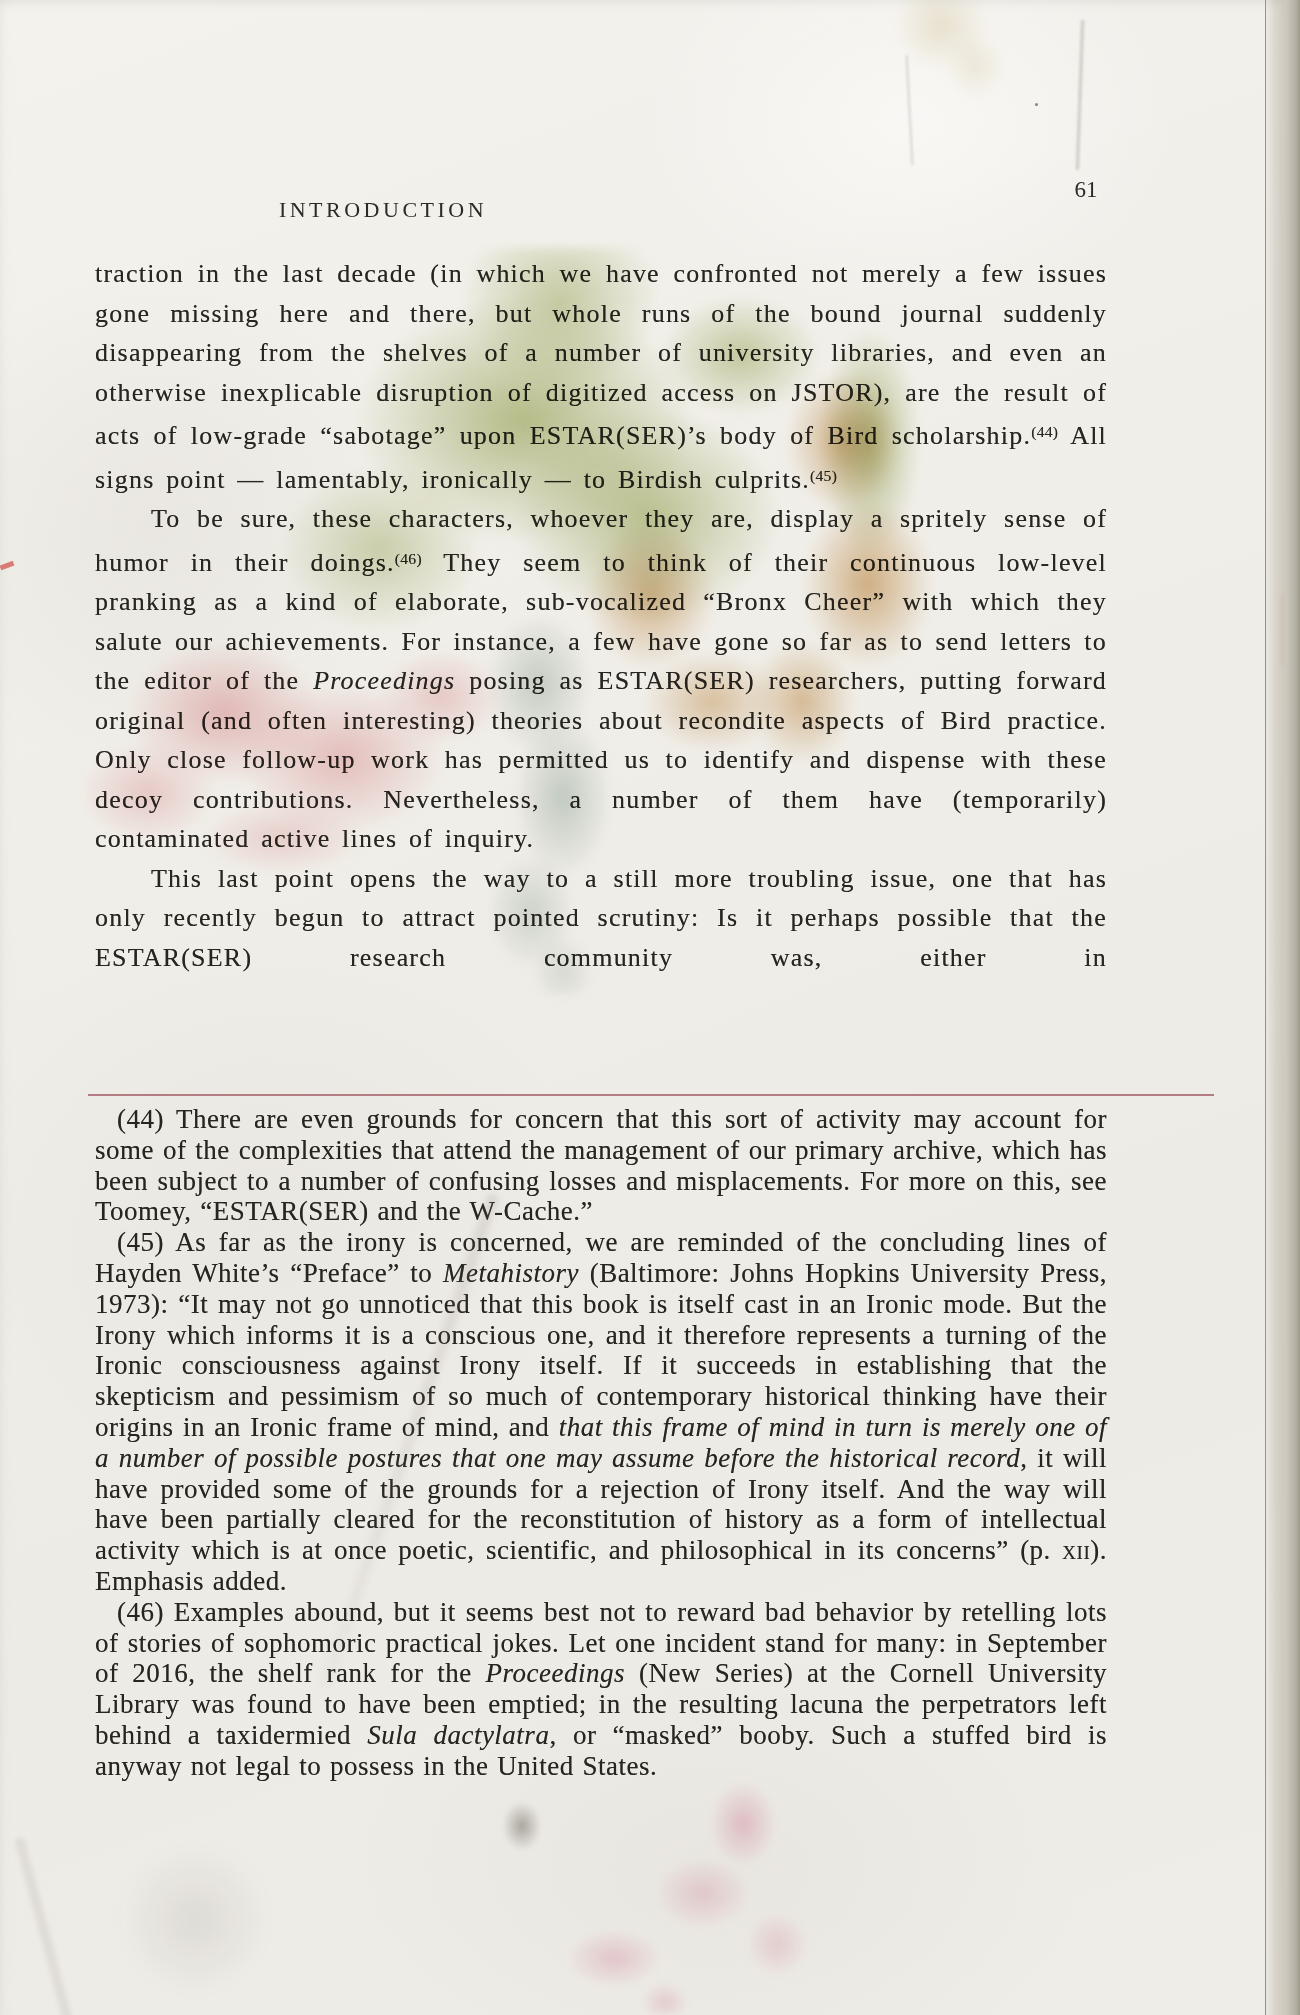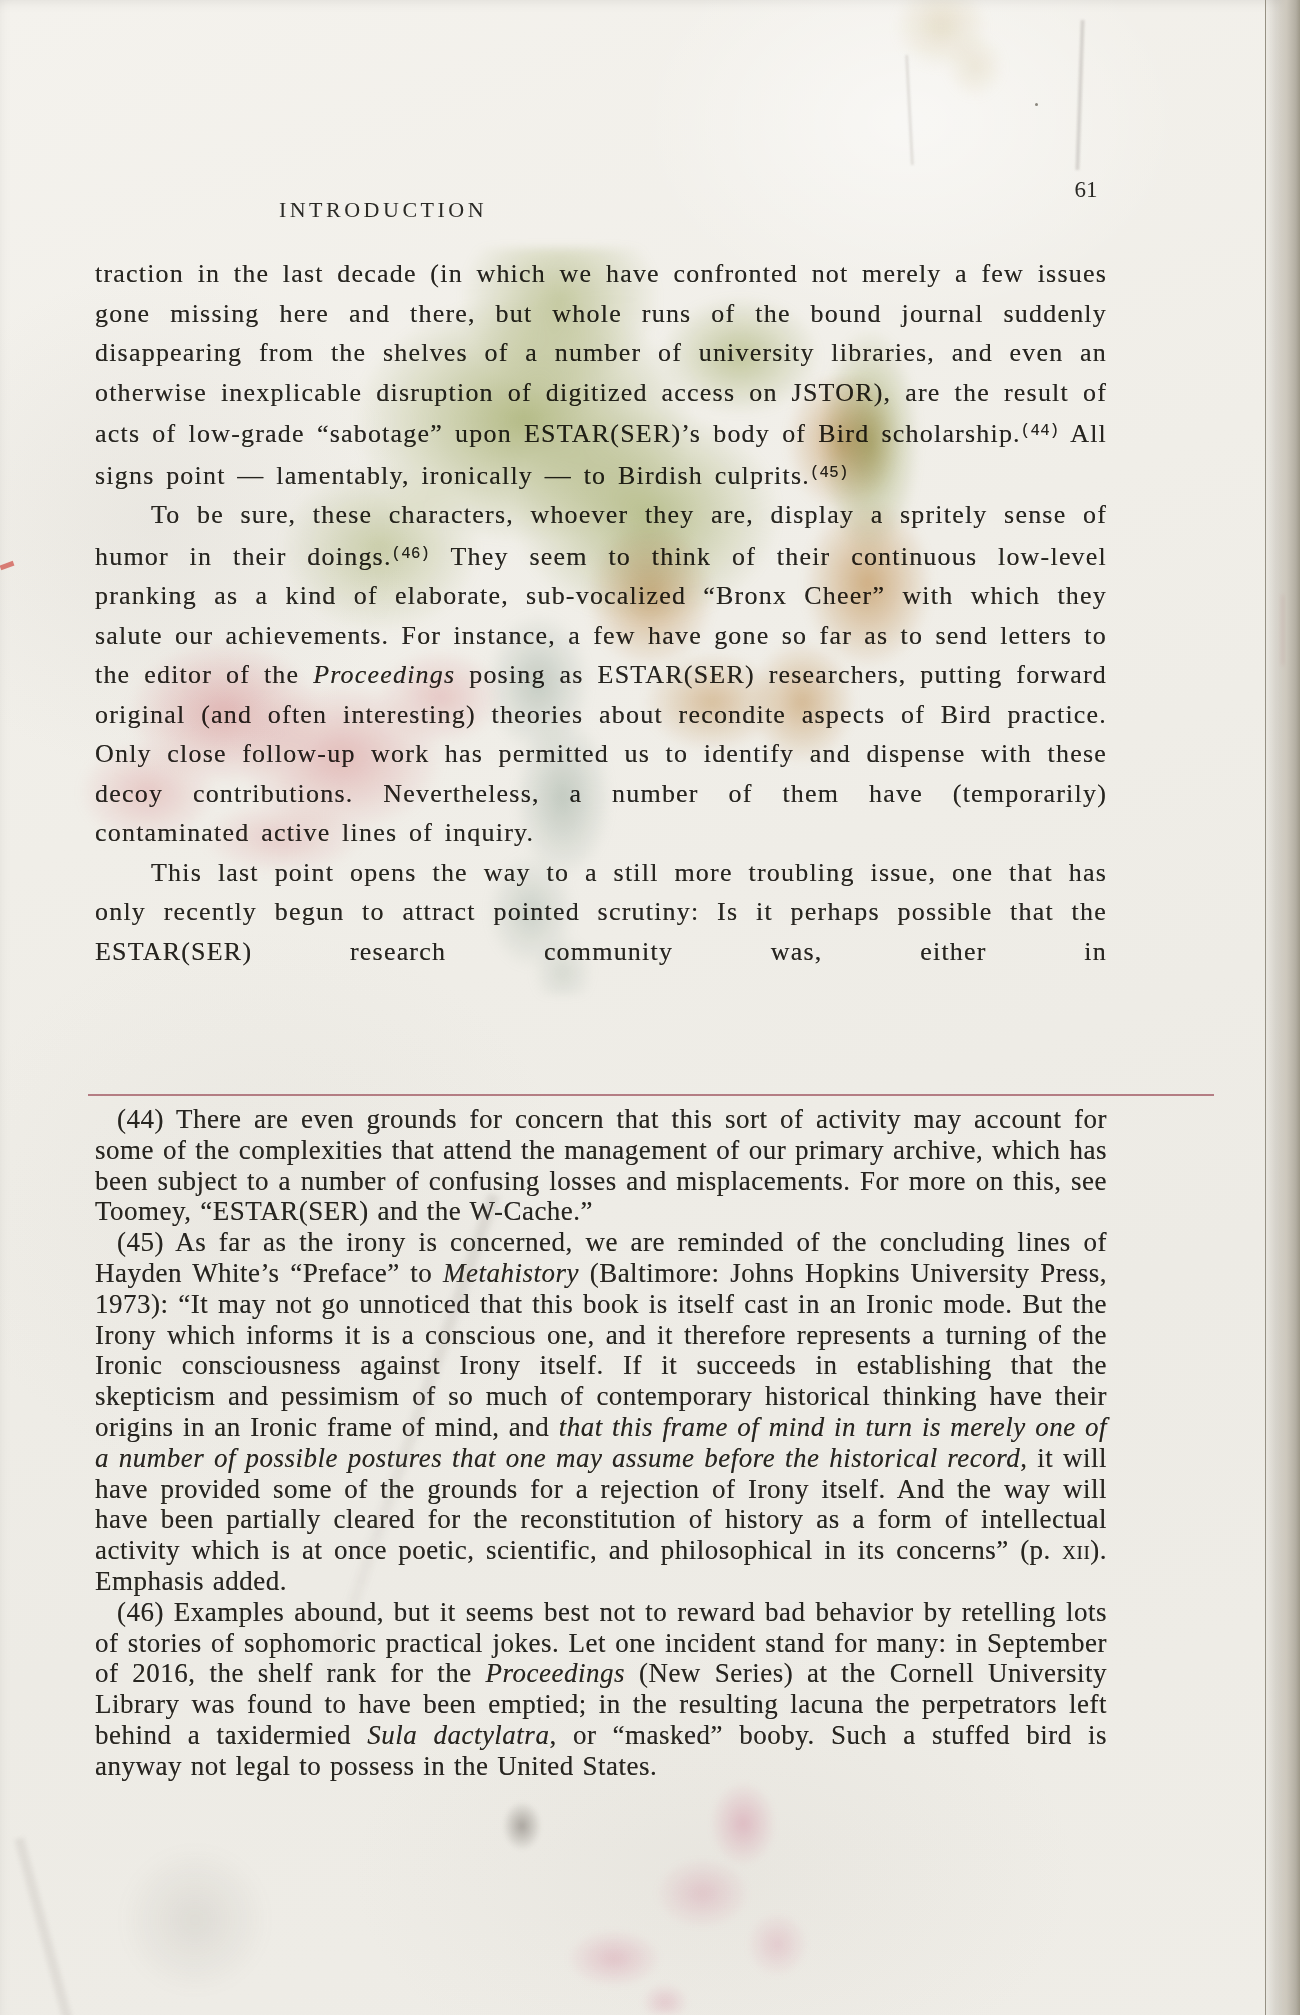--- a/index.html
+++ b/index.html
@@ -21,21 +21,21 @@
   .header-title{position:absolute;top:178px;left:383px;transform:translateX(-50%);
     font-size:22px;letter-spacing:3.5px;color:#2b2a26;white-space:nowrap;margin-top:19px;}
   .page-number{position:absolute;top:177px;left:1086px;transform:translateX(-50%);font-size:23px;color:#2b2a26;}
   .body-text{position:absolute;left:95px;top:254px;width:1012px;
     font-size:26px;line-height:39.5px;text-align:justify;
     letter-spacing:1.2px;word-spacing:4px;
     text-shadow:0 0 .5px rgba(45,40,33,.55);}
   .body-text p{margin:0;}
   .body-text p.indent{text-indent:56px;}
   .body-text p.flush-last{text-align-last:justify;}
-  .fnref{font-size:.60em;vertical-align:.45em;letter-spacing:.3px;word-spacing:normal;font-family:Liberation Mono, monospace;}
+  .fnref{font-size:.60em;vertical-align:.45em;letter-spacing:.3px;word-spacing:normal;}
   .footnote-rule{position:absolute;left:88px;top:1094px;width:1126px;height:2px;opacity:.85;}
   .footnotes{position:absolute;left:95px;top:1104px;width:1012px;
     font-size:27px;line-height:30.8px;text-align:justify;
     letter-spacing:.5px;word-spacing:1.5px;
     text-shadow:0 0 .4px rgba(45,40,33,.5);}
   .footnotes p{margin:0;text-indent:22px;}
   
   .stain{position:absolute;mix-blend-mode:multiply;pointer-events:none;filter:blur(5px);}
   .stain-green{left:200px;top:248px;width:720px;height:430px;background:
     radial-gradient(ellipse 20% 30% at 50% 12%, rgba(var(--c),.40), transparent 70%),

